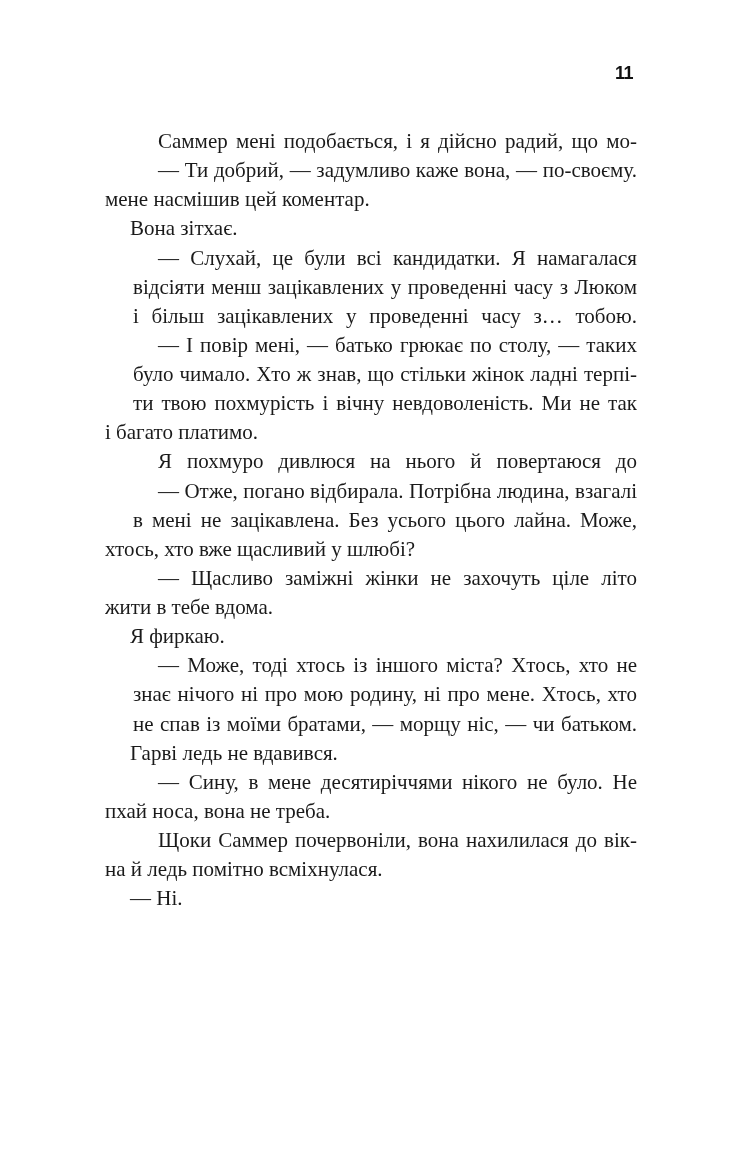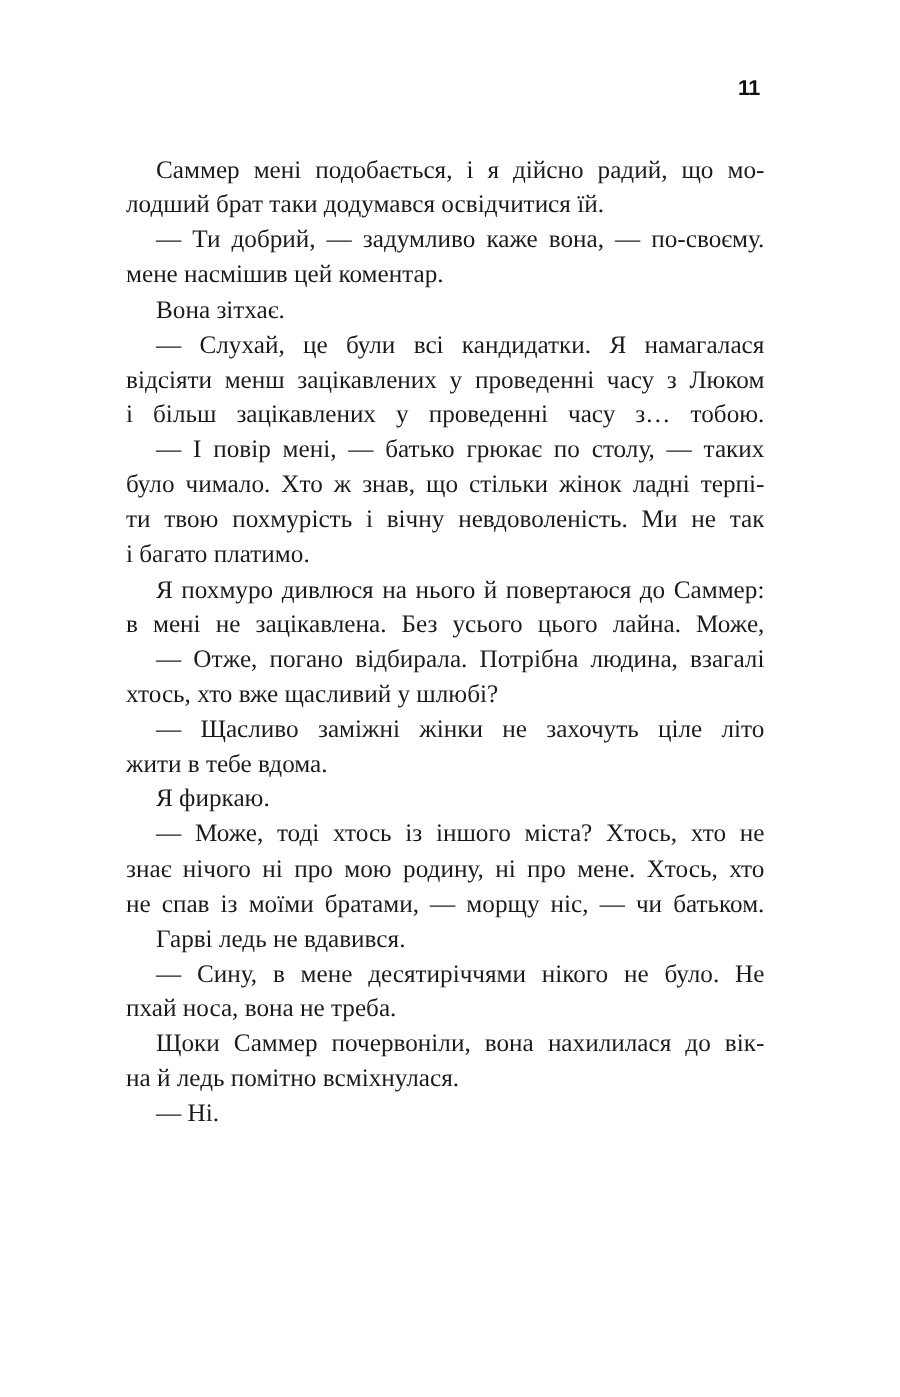--- a/index.html
+++ b/index.html
@@ -41,43 +41,43 @@
     overflow: hidden;
     text-align: left;
   }
   .line.indent {
     text-indent: 25px;
   }
   .line.justify {
     text-align: justify;
     text-align-last: justify;
     text-justify: inter-word;
+    margin-left: 28px;
   }
 </style>
 </head>
 <body>
 
 <div class="page">
   <div class="folio">11</div>
   <div class="text-block">
       <div class="line indent justify">Саммер мені подобається, і я дійсно радий, що мо-</div>
-      <div class="line">лодший брат таки додумався освідчитися їй.</div>
       <div class="line indent justify">— Ти добрий, — задумливо каже вона, — по-своєму.</div>
       <div class="line">мене насмішив цей коментар.</div>
       <div class="line indent">Вона зітхає.</div>
       <div class="line indent justify">— Слухай, це були всі кандидатки. Я намагалася</div>
       <div class="line justify">відсіяти менш зацікавлених у проведенні часу з Люком</div>
       <div class="line justify">і більш зацікавлених у проведенні часу з… тобою.</div>
       <div class="line indent justify">— І повір мені, — батько грюкає по столу, — таких</div>
       <div class="line justify">було чимало. Хто ж знав, що стільки жінок ладні терпі-</div>
       <div class="line justify">ти твою похмурість і вічну невдоволеність. Ми не так</div>
       <div class="line">і багато платимо.</div>
       <div class="line indent justify">Я похмуро дивлюся на нього й повертаюся до Саммер:</div>
+      <div class="line indent justify">— Отже, погано відбирала. Потрібна людина, взагалі</div>
       <div class="line justify">в мені не зацікавлена. Без усього цього лайна. Може,</div>
-      <div class="line indent justify">— Отже, погано відбирала. Потрібна людина, взагалі</div>
       <div class="line">хтось, хто вже щасливий у шлюбі?</div>
       <div class="line indent justify">— Щасливо заміжні жінки не захочуть ціле літо</div>
       <div class="line">жити в тебе вдома.</div>
       <div class="line indent">Я фиркаю.</div>
       <div class="line indent justify">— Може, тоді хтось із іншого міста? Хтось, хто не</div>
       <div class="line justify">знає нічого ні про мою родину, ні про мене. Хтось, хто</div>
       <div class="line justify">не спав із моїми братами, — морщу ніс, — чи батьком.</div>
       <div class="line indent">Гарві ледь не вдавився.</div>
       <div class="line indent justify">— Сину, в мене десятиріччями нікого не було. Не</div>
       <div class="line">пхай носа, вона не треба.</div>

